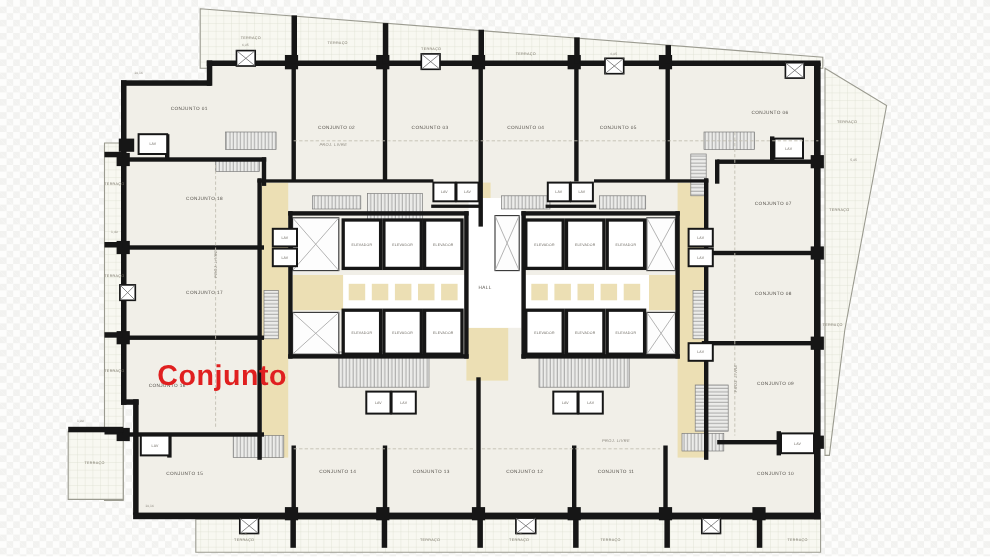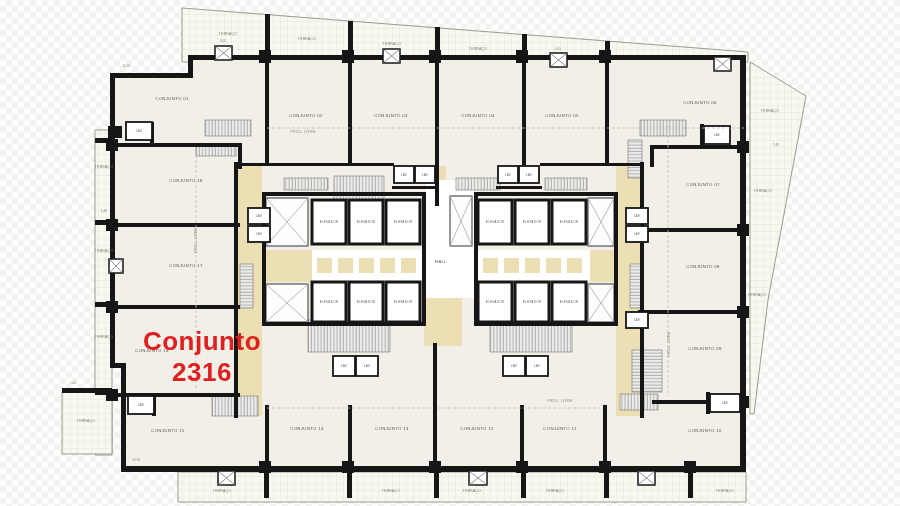--- a/index.html
+++ b/index.html
@@ -315,15 +315,14 @@
       <text x="558" y="50" class="dim-lbl" text-anchor="middle">6,05</text>
       <text x="222" y="486" class="dim-lbl" text-anchor="middle">6,05</text>
       <text x="472" y="486" class="dim-lbl" text-anchor="middle">6,05</text>
       <text x="73" y="384" class="dim-lbl" text-anchor="middle">1,00</text>
       <text x="104" y="212" class="dim-lbl" text-anchor="middle">1,40</text>
       <text x="776" y="146" class="dim-lbl" text-anchor="middle">5,45</text>
       <text x="441" y="263" class="hall-lbl" text-anchor="middle">HALL</text>
     </svg>
   <div id="highlight" style="color: rgb(224, 31, 31);">
     <div>Conjunto</div>
-    <div>2316</div>
   </div>
 </div>
 
 </body></html>

